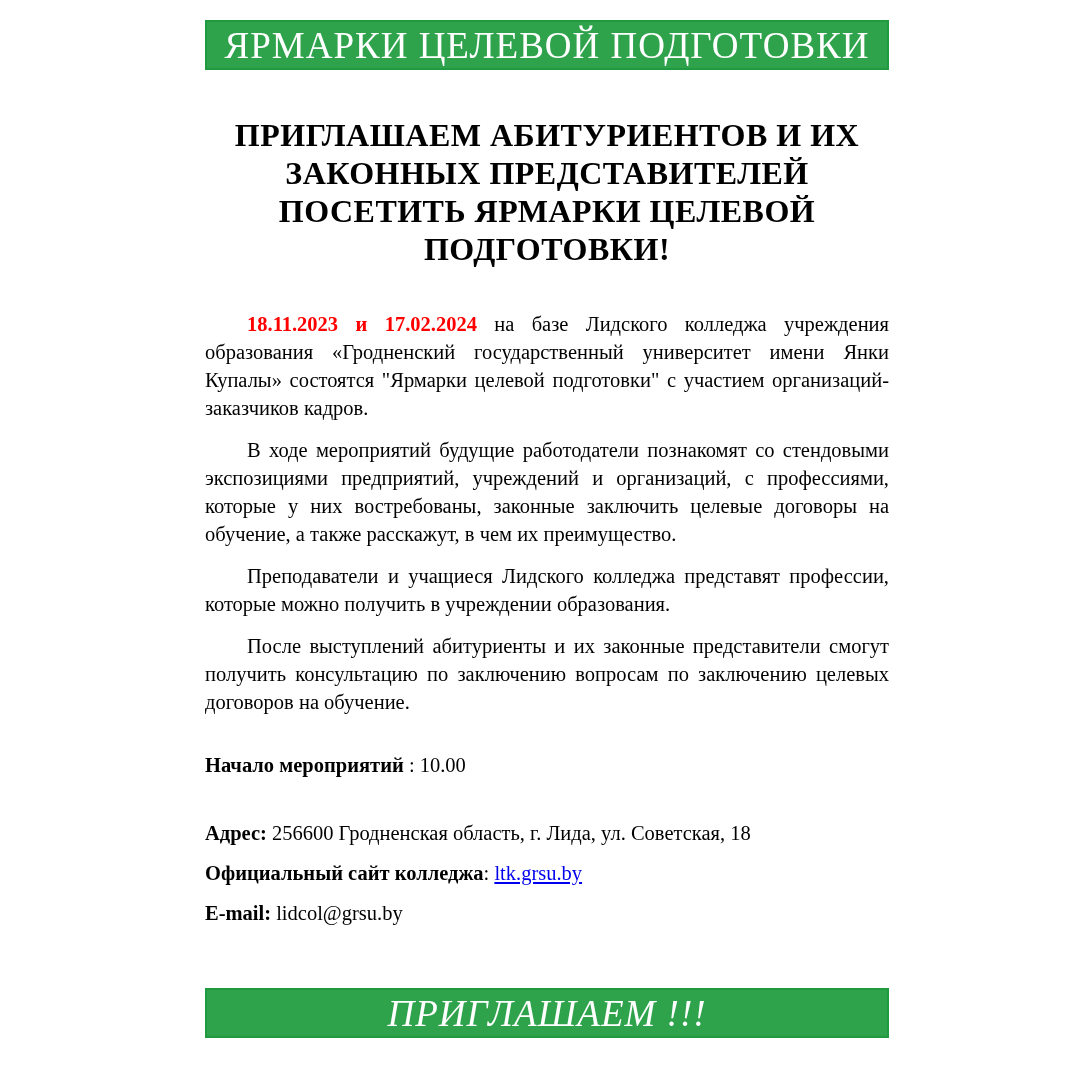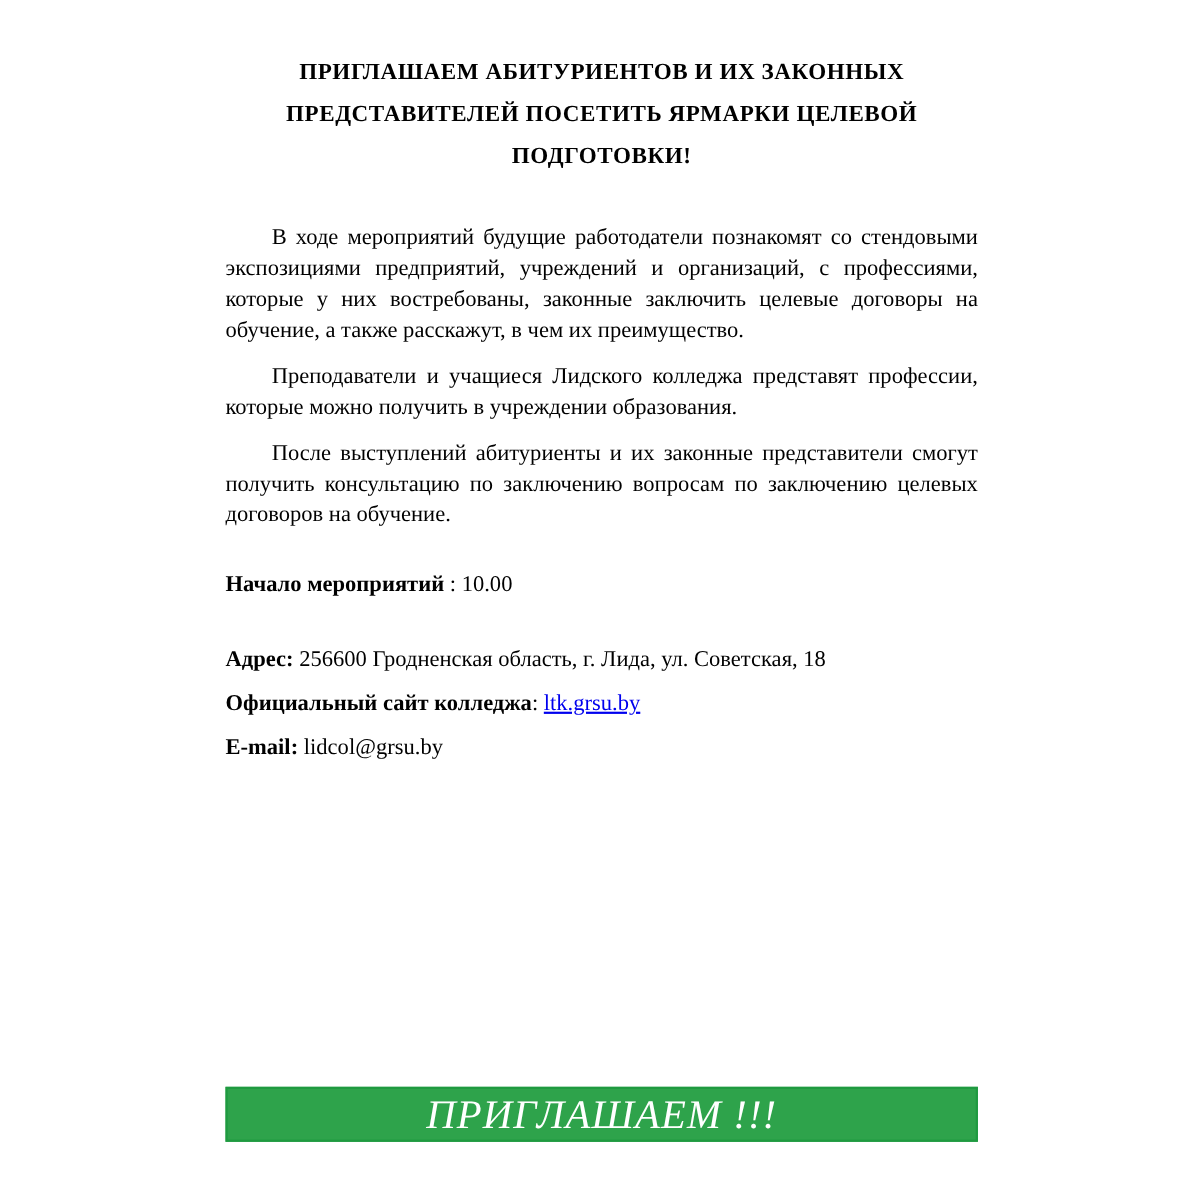--- a/index.html
+++ b/index.html
@@ -36,21 +36,21 @@
     position: absolute;
     left: 205px;
     top: 988px;
     width: 684px;
     font-style: italic;
   }
   .doc-title {
     margin: 46px 0 0 0;
     text-align: center;
     font-weight: bold;
-    font-size: 21px;
+    font-size: 32px;
     line-height: 38px;
     letter-spacing: 0.5px;
   }
   .body-text { margin-top: 42px; }
   .body-text p {
     margin: 0 0 14px 0;
     font-size: 20.5px;
     line-height: 28px;
     text-align: justify;
     text-indent: 42px;
@@ -77,25 +77,29 @@
     cursor: pointer;
   }
 </style>
 </head>
 <body>
 
 <div class="page">
 
   <div class="content">
 
+    <div class="banner banner-top">
+      <span>ЯРМАРКИ ЦЕЛЕВОЙ ПОДГОТОВКИ</span>
+    </div>
 
     <h1 class="doc-title">ПРИГЛАШАЕМ АБИТУРИЕНТОВ И ИХ ЗАКОННЫХ ПРЕДСТАВИТЕЛЕЙ ПОСЕТИТЬ ЯРМАРКИ ЦЕЛЕВОЙ ПОДГОТОВКИ!</h1>
 
     <div class="body-text">
 
+      <p><span class="dates">18.11.2023 и 17.02.2024</span><span> на базе Лидского колледжа учреждения образования «Гродненский государственный университет имени Янки Купалы» состоятся "Ярмарки целевой подготовки" с участием организаций-заказчиков кадров.</span></p>
 
       <p>В ходе мероприятий будущие работодатели познакомят со стендовыми экспозициями предприятий, учреждений и организаций, с профессиями, которые у них востребованы, законные заключить целевые договоры на обучение, а также расскажут, в чем их преимущество.</p>
 
       <p>Преподаватели и учащиеся Лидского колледжа представят профессии, которые можно получить в учреждении образования.</p>
 
       <p>После выступлений абитуриенты и их законные представители смогут получить консультацию по заключению вопросам по заключению целевых договоров на обучение.</p>
 
     </div>
 
     <div class="schedule-line">

